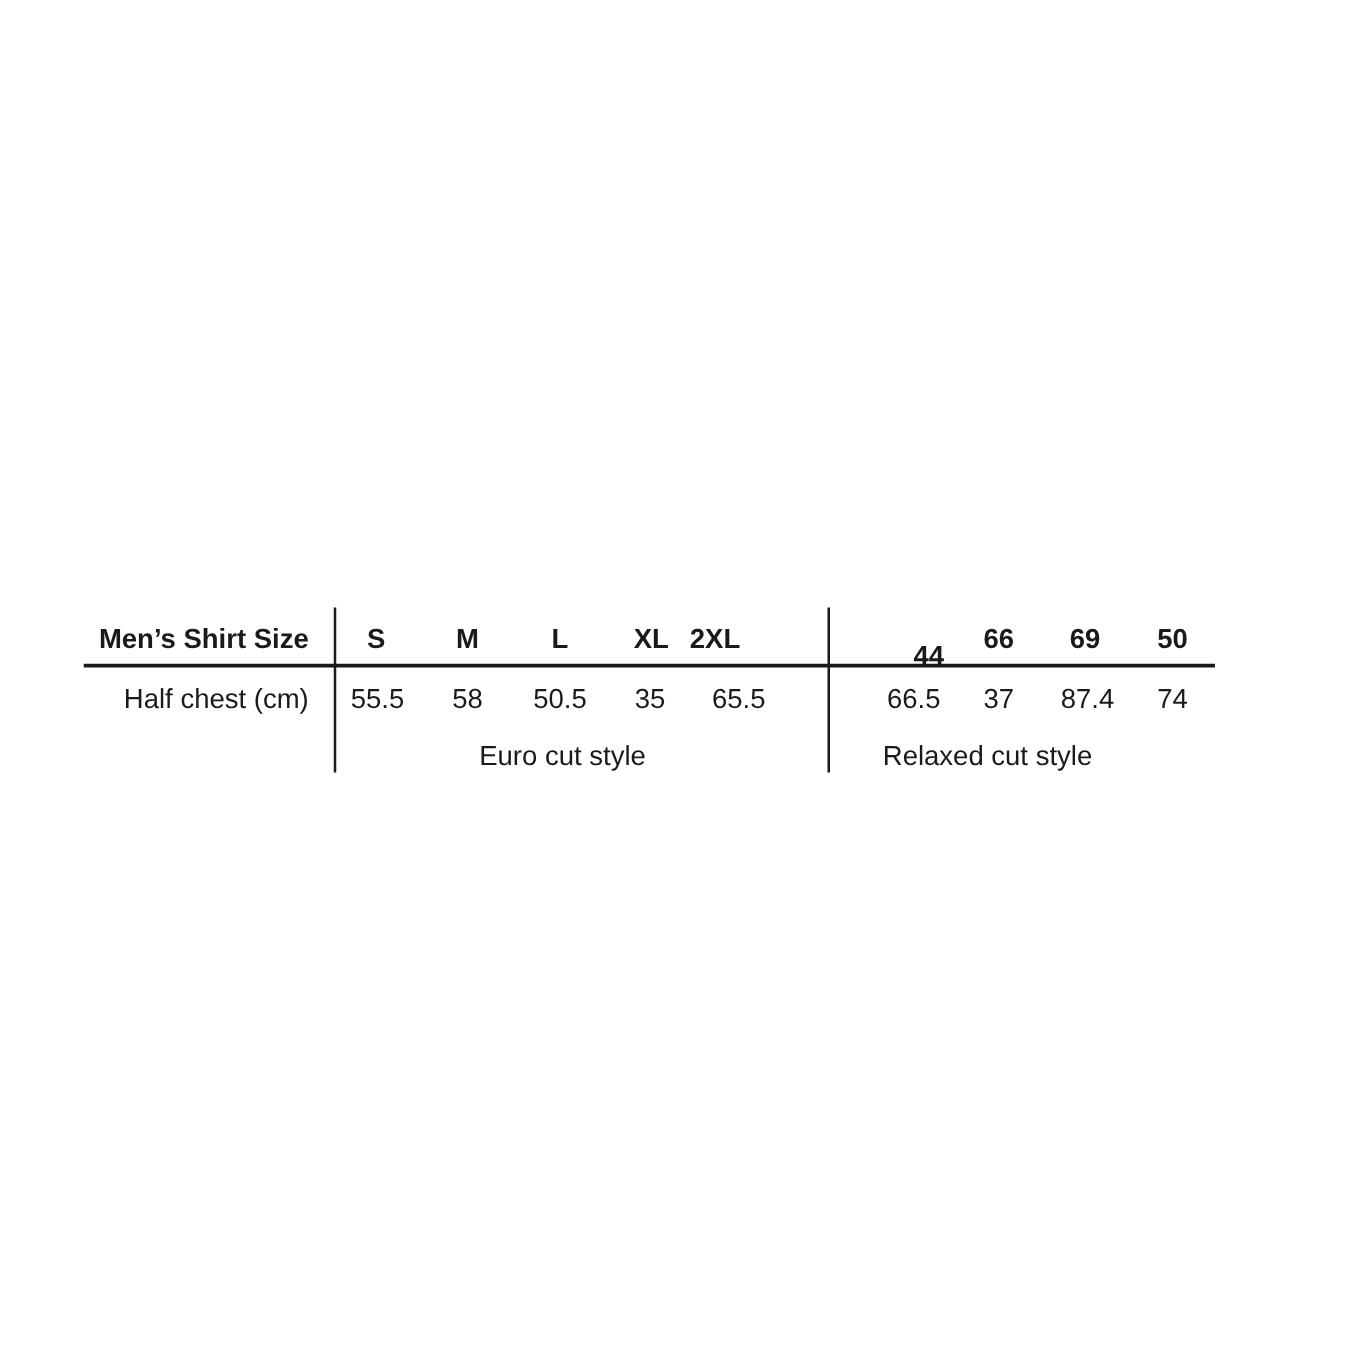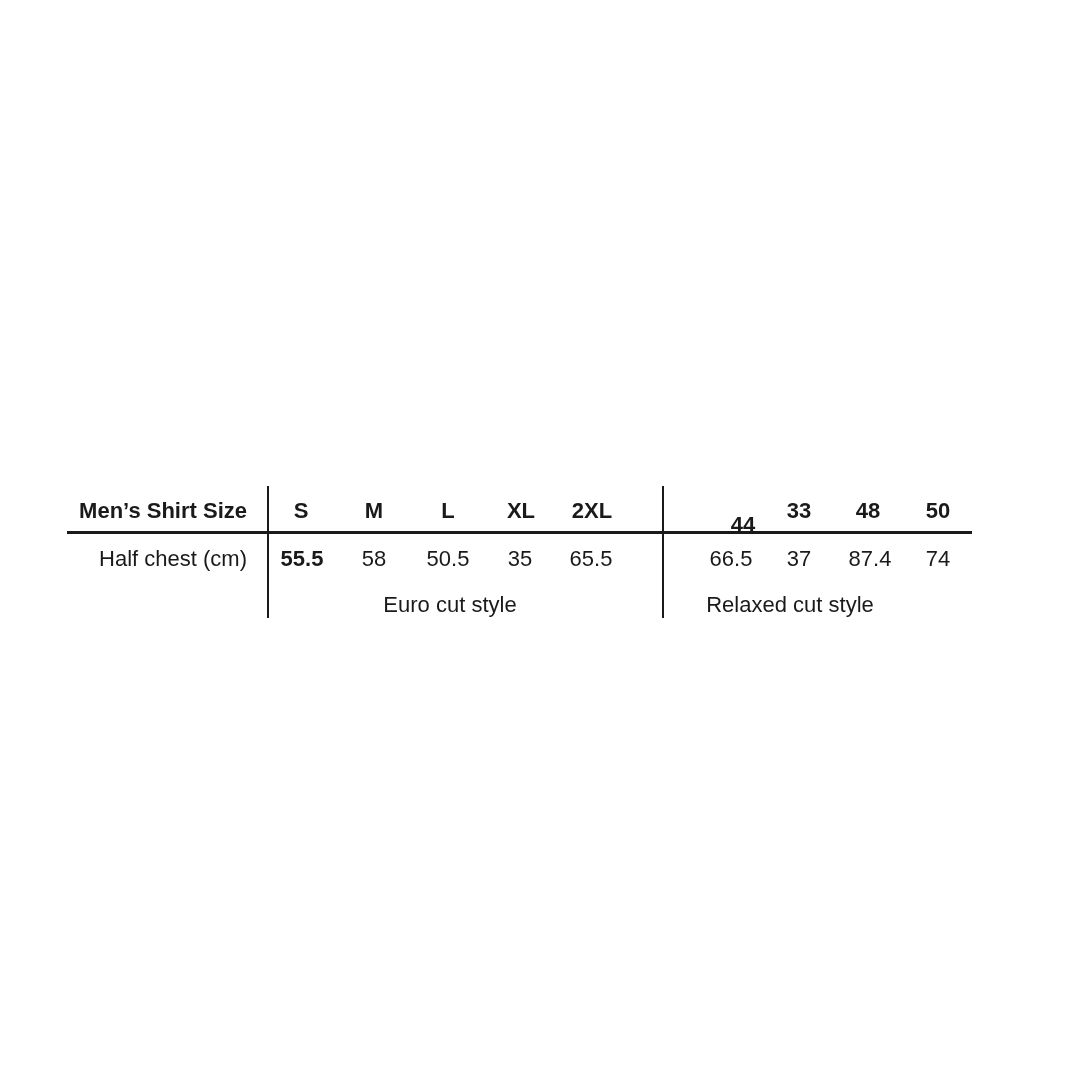--- a/index.html
+++ b/index.html
@@ -45,30 +45,30 @@
   <div class="vline" style="left:266.5px; top:486px; height:132px;"></div>
   <div class="vline" style="left:661.5px; top:486px; height:132px;"></div>
   <div class="hline" style="left:67px; top:531px; width:905px;"></div>
 
   <span class="cell bold rightal" style="right:833px; top:498px;">Men’s Shirt Size</span>
 
   <span class="cell bold center" style="left:301px; top:498px;">S</span>
   <span class="cell bold center" style="left:374px; top:498px;">M</span>
   <span class="cell bold center" style="left:448px; top:498px;">L</span>
   <span class="cell bold center" style="left:521px; top:498px;">XL</span>
-  <span class="cell bold center" style="left:592px; top:498px;">2XL</span>
+  <span class="cell bold center" style="left:572px; top:498px;">2XL</span>
 
   <span class="cell bold center" style="left:731px; top:512px;margin-left:12px;">44</span>
-  <span class="cell bold center" style="left:799px; top:498px;">33</span>
-  <span class="cell bold center" style="left:868px; top:498px;">48</span>
+  <span class="cell bold center" style="left:799px; top:498px;">66</span>
+  <span class="cell bold center" style="left:868px; top:498px;">69</span>
   <span class="cell bold center" style="left:938px; top:498px;">50</span>
 
   <span class="cell rightal" style="right:833px; top:546px;">Half chest (cm)</span>
 
-  <span class="cell center" style="left:302px; top:546px;font-weight:bold;">55.5</span>
+  <span class="cell center" style="left:302px; top:546px;">55.5</span>
   <span class="cell center" style="left:374px; top:546px;">58</span>
   <span class="cell center" style="left:448px; top:546px;">50.5</span>
   <span class="cell center" style="left:520px; top:546px;">35</span>
   <span class="cell center" style="left:591px; top:546px;">65.5</span>
 
   <span class="cell center" style="left:731px; top:546px;">66.5</span>
   <span class="cell center" style="left:799px; top:546px;">37</span>
   <span class="cell center" style="left:870px; top:546px;">87.4</span>
   <span class="cell center" style="left:938px; top:546px;">74</span>
 

